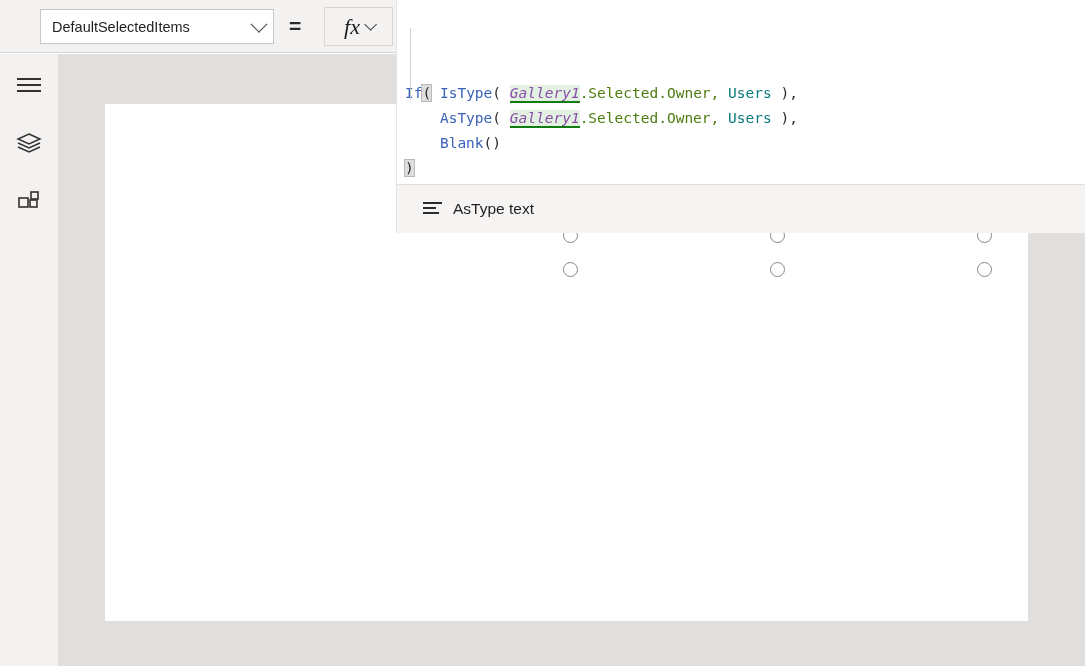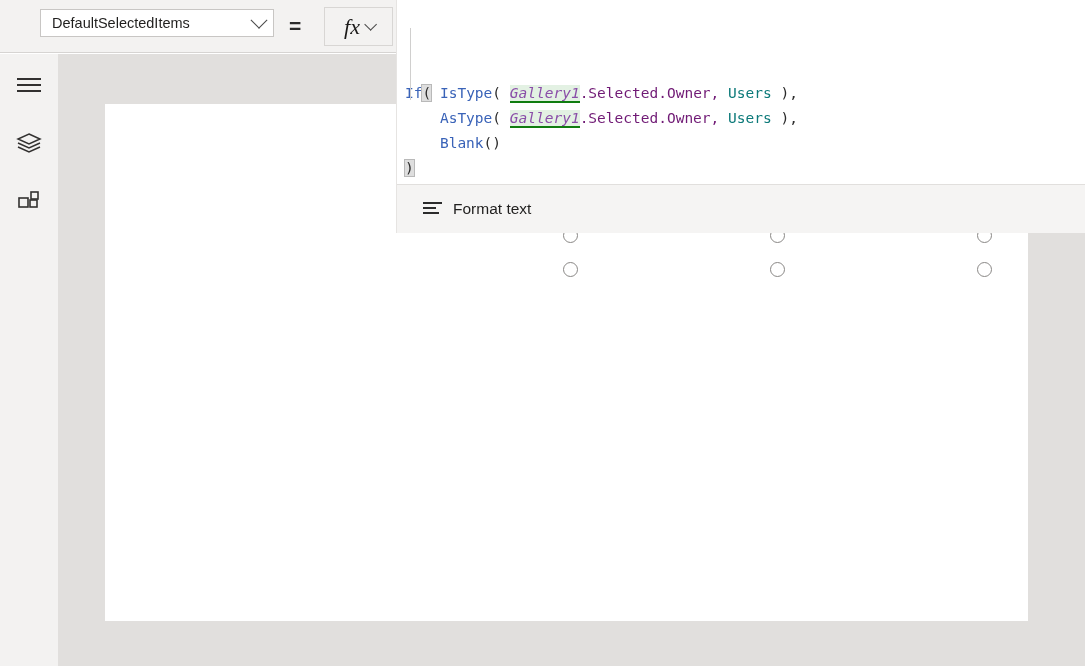--- a/index.html
+++ b/index.html
@@ -24,21 +24,21 @@
     left: 0; top: 0;
     width: 1085px; height: 53px;
     background: #f3f2f1;
     border-bottom: 1px solid #d6d4d2;
     box-sizing: border-box;
     z-index: 30;
   }
   .prop-select {
     position: absolute;
     left: 40px; top: 9px;
-    width: 234px; height: 28px;
+    width: 234px; height: 35px;
     background: #ffffff;
     border: 1px solid #c8c6c4;
     box-sizing: border-box;
     display: flex;
     align-items: center;
     padding: 0 8px 0 11px;
   }
   .prop-select-label {
     flex: 1;
     font-size: 14.5px;
@@ -101,21 +101,21 @@
     font-size: 14.5px;
     line-height: 25px;
     padding: 6px 0 3px 0;
     white-space: pre;
     position: relative;
   }
   .formula-line { padding-left: 8px; height: 25px; }
   .tok-fn      { color: #3a63b8; }
   .tok-type    { color: #0d7a7a; }
   .tok-punct   { color: #2b2b2b; }
-  .tok-prop    { color: #701a75; margin-top: 11px; }
+  .tok-prop    { color: #4d7c0f; margin-top: 11px; }
   .tok-ctrl {
     color: #8a4ea8;
     font-style: italic;
     background: #e3f1e3;
     border-bottom: 2.5px solid #107c10;
   }
   .paren-hl {
     background: #dedede;
     outline: 1px solid #b9b9b9;
   }
@@ -463,16 +463,16 @@
   <div class="formula-code" id="formula-code">
     <div class="indent-guide"></div>
   <div class="formula-line"><span class="tok-fn">If</span><span class="paren-hl tok-punct">(</span><span class="tok-punct"> </span><span class="tok-fn">IsType</span><span class="tok-punct">( </span><span class="tok-ctrl">Gallery1</span><span class="tok-prop">.Selected.Owner, </span><span class="tok-type">Users</span><span class="tok-punct"> ),</span></div><div class="formula-line"><span class="tok-punct">    </span><span class="tok-fn">AsType</span><span class="tok-punct">( </span><span class="tok-ctrl">Gallery1</span><span class="tok-prop">.Selected.Owner, </span><span class="tok-type">Users</span><span class="tok-punct"> ),</span></div><div class="formula-line"><span class="tok-punct">    </span><span class="tok-fn">Blank</span><span class="tok-punct">()</span></div><div class="formula-line"><span class="paren-hl tok-punct">)</span></div></div>
   <div class="format-bar">
     <div class="fmt-item">
       <span class="icon-format-text">
           <i></i>
           <i></i>
           <i></i>
         </span>
-      <span>Format text</span>
+      <span>AsType text</span>
     </div>
   </div>
 </div>
 
 </body></html>

